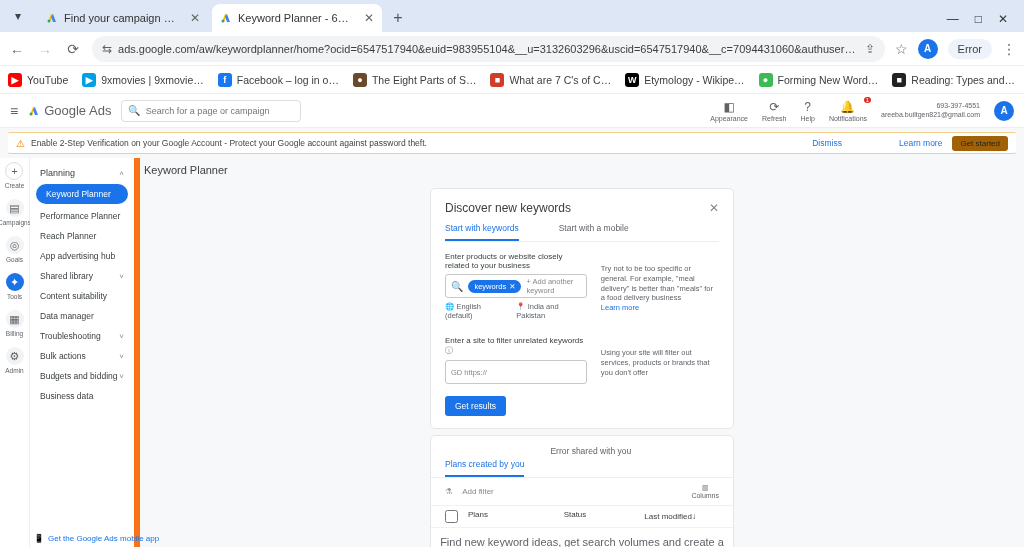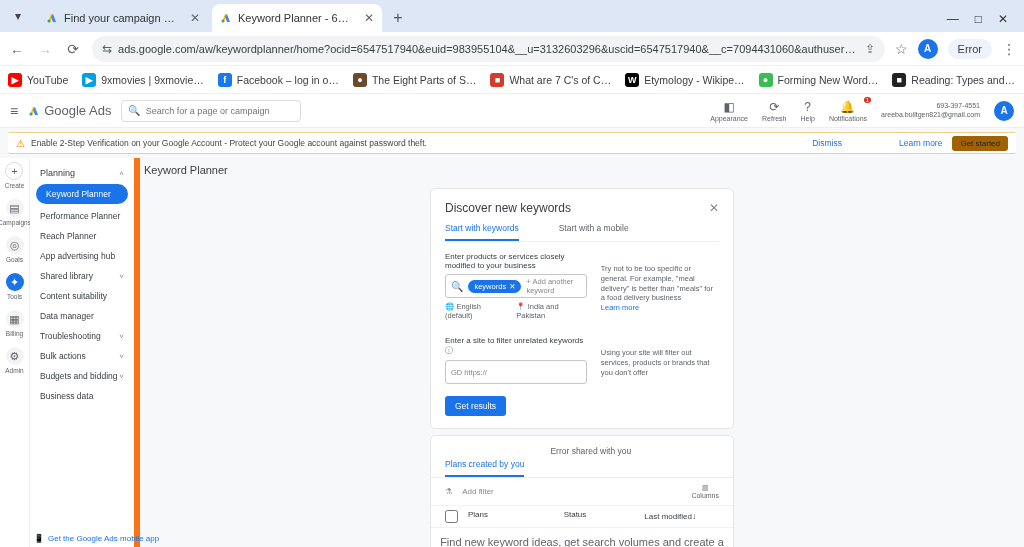--- a/index.html
+++ b/index.html
@@ -319,21 +319,21 @@
               <span>Discover new keywords</span>
               <span class="close-x">✕</span>
             </div>
             <div class="mini-tabs">
               <div class="mact">Start with keywords</div>
               <div>Start with a mobile</div>
             </div>
 
             <div class="row2">
               <div class="left-col">
-                <div class="field-label">Enter products or services closely modified to your business</div>
+                <div class="field-label">Enter products or website closely related to your business</div>
                 <div class="kw-input">
                   <span class="sico">🔍</span>
                   <span class="chip">
                       <span>keywords</span>
                       <span>✕</span>
                     </span>
                   <span class="ph">+ Add another keyword</span>
                 </div>
                 <div class="tiny-meta">
                   <span>🌐 <span>English (default)</span></span>

